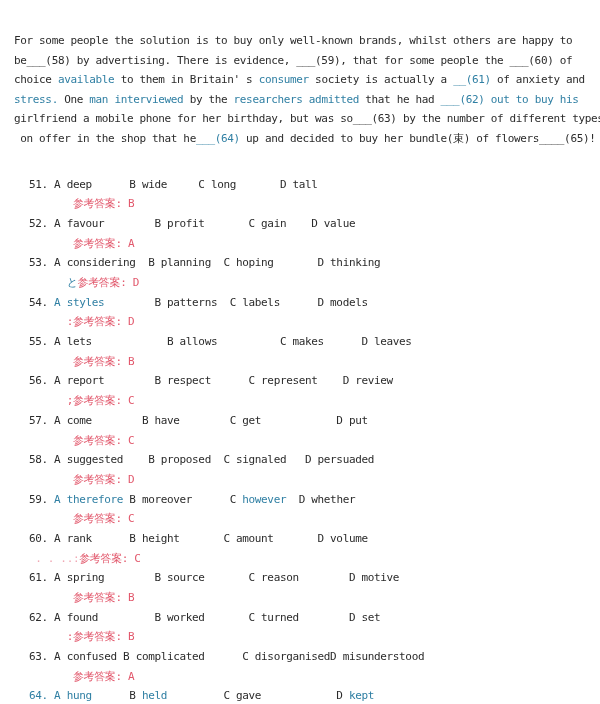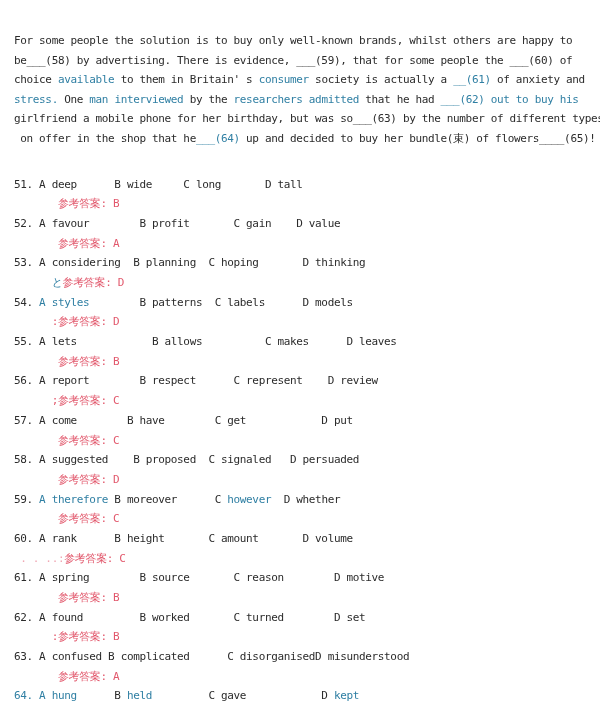--- a/index.html
+++ b/index.html
@@ -12,21 +12,21 @@
     box-sizing: border-box;
     width: 600px; height: 704px;
     padding: 5px 0 2px 14px;
     font-family: "DejaVu Sans Mono", "Liberation Mono", monospace;
     font-size: 11px;
     letter-spacing: -0.35px;
     color: #2b2b2b;
     white-space: pre;
   }
   .para .line { line-height: 19.6px; height: 19.6px; }
-  .questions .line { line-height: 19.7px; height: 19.7px; }
+  .questions .line { line-height: 19.7px; height: 19.7px; margin-left: 15px; }
   .line { overflow: visible; }
 </style>
 </head>
 <body>
 
 <div class="page">
   <div class="para" id="para"><div class="line"><span>For some people the solution is to buy only well-known brands, whilst others are happy to</span></div><div class="line"><span>be___(58) by advertising. There is evidence, ___(59), that for some people the ___(60) of</span></div><div class="line"><span>choice </span><span style="color: rgb(47, 127, 163);">available</span><span> to them in Britain' s </span><span style="color: rgb(47, 127, 163);">consumer</span><span> society is actually a </span><span style="color: rgb(47, 127, 163);">__(61)</span><span> of anxiety and</span></div><div class="line"><span style="color: rgb(47, 127, 163);">stress.</span><span> One </span><span style="color: rgb(47, 127, 163);">man interviewed</span><span> by the </span><span style="color: rgb(47, 127, 163);">researchers admitted</span><span> that he had </span><span style="color: rgb(47, 127, 163);">___(62) out to buy his</span></div><div class="line"><span>girlfriend a mobile phone for her birthday, but was so___(63) by the number of different types</span></div><div class="line"><span> on offer in the shop that he</span><span style="color: rgb(47, 127, 163);">___(64)</span><span> up and decided to buy her bundle(束) of flowers____(65)!</span></div></div>
   <div class="questions" id="questions"><div><div class="line"><span>51. A deep      B wide     C long       D tall</span></div><div class="line"><span>       </span><span style="color: rgb(226, 88, 108);">参考答案: B</span></div></div><div><div class="line"><span>52. A favour        B profit       C gain    D value</span></div><div class="line"><span>       </span><span style="color: rgb(226, 88, 108);">参考答案: A</span></div></div><div><div class="line"><span>53. A considering  B planning  C hoping       D thinking</span></div><div class="line"><span>      </span><span style="color: rgb(47, 127, 163);">と</span><span style="color: rgb(226, 88, 108);">参考答案: D</span></div></div><div><div class="line"><span>54. </span><span style="color: rgb(47, 127, 163);">A styles</span><span>        B patterns  C labels      D models</span></div><div class="line"><span>      </span><span style="color: rgb(226, 88, 108);">:参考答案: D</span></div></div><div><div class="line"><span>55. A lets            B allows          C makes      D leaves</span></div><div class="line"><span>       </span><span style="color: rgb(226, 88, 108);">参考答案: B</span></div></div><div><div class="line"><span>56. A report        B respect      C represent    D review</span></div><div class="line"><span>      </span><span style="color: rgb(226, 88, 108);">;参考答案: C</span></div></div><div><div class="line"><span>57. A come        B have        C get            D put</span></div><div class="line"><span>       </span><span style="color: rgb(226, 88, 108);">参考答案: C</span></div></div><div><div class="line"><span>58. A suggested    B proposed  C signaled   D persuaded</span></div><div class="line"><span>       </span><span style="color: rgb(226, 88, 108);">参考答案: D</span></div></div><div><div class="line"><span>59. </span><span style="color: rgb(47, 127, 163);">A therefore</span><span> B moreover      C </span><span style="color: rgb(47, 127, 163);">however</span><span>  D whether</span></div><div class="line"><span>       </span><span style="color: rgb(226, 88, 108);">参考答案: C</span></div></div><div><div class="line"><span>60. A rank      B height       C amount       D volume</span></div><div class="line"><span> </span><span style="color: rgb(240, 168, 180);">. . ..:</span><span style="color: rgb(226, 88, 108);">参考答案: C</span></div></div><div><div class="line"><span>61. A spring        B source       C reason        D motive</span></div><div class="line"><span>       </span><span style="color: rgb(226, 88, 108);">参考答案: B</span></div></div><div><div class="line"><span>62. A found         B worked       C turned        D set</span></div><div class="line"><span>      </span><span style="color: rgb(226, 88, 108);">:参考答案: B</span></div></div><div><div class="line"><span>63. A confused B complicated      C disorganisedD misunderstood</span></div><div class="line"><span>       </span><span style="color: rgb(226, 88, 108);">参考答案: A</span></div></div><div><div class="line"><span style="color: rgb(47, 127, 163);">64. A hung</span><span>      B </span><span style="color: rgb(47, 127, 163);">held</span><span>         C gave            D </span><span style="color: rgb(47, 127, 163);">kept</span></div></div></div>
 </div>
 

